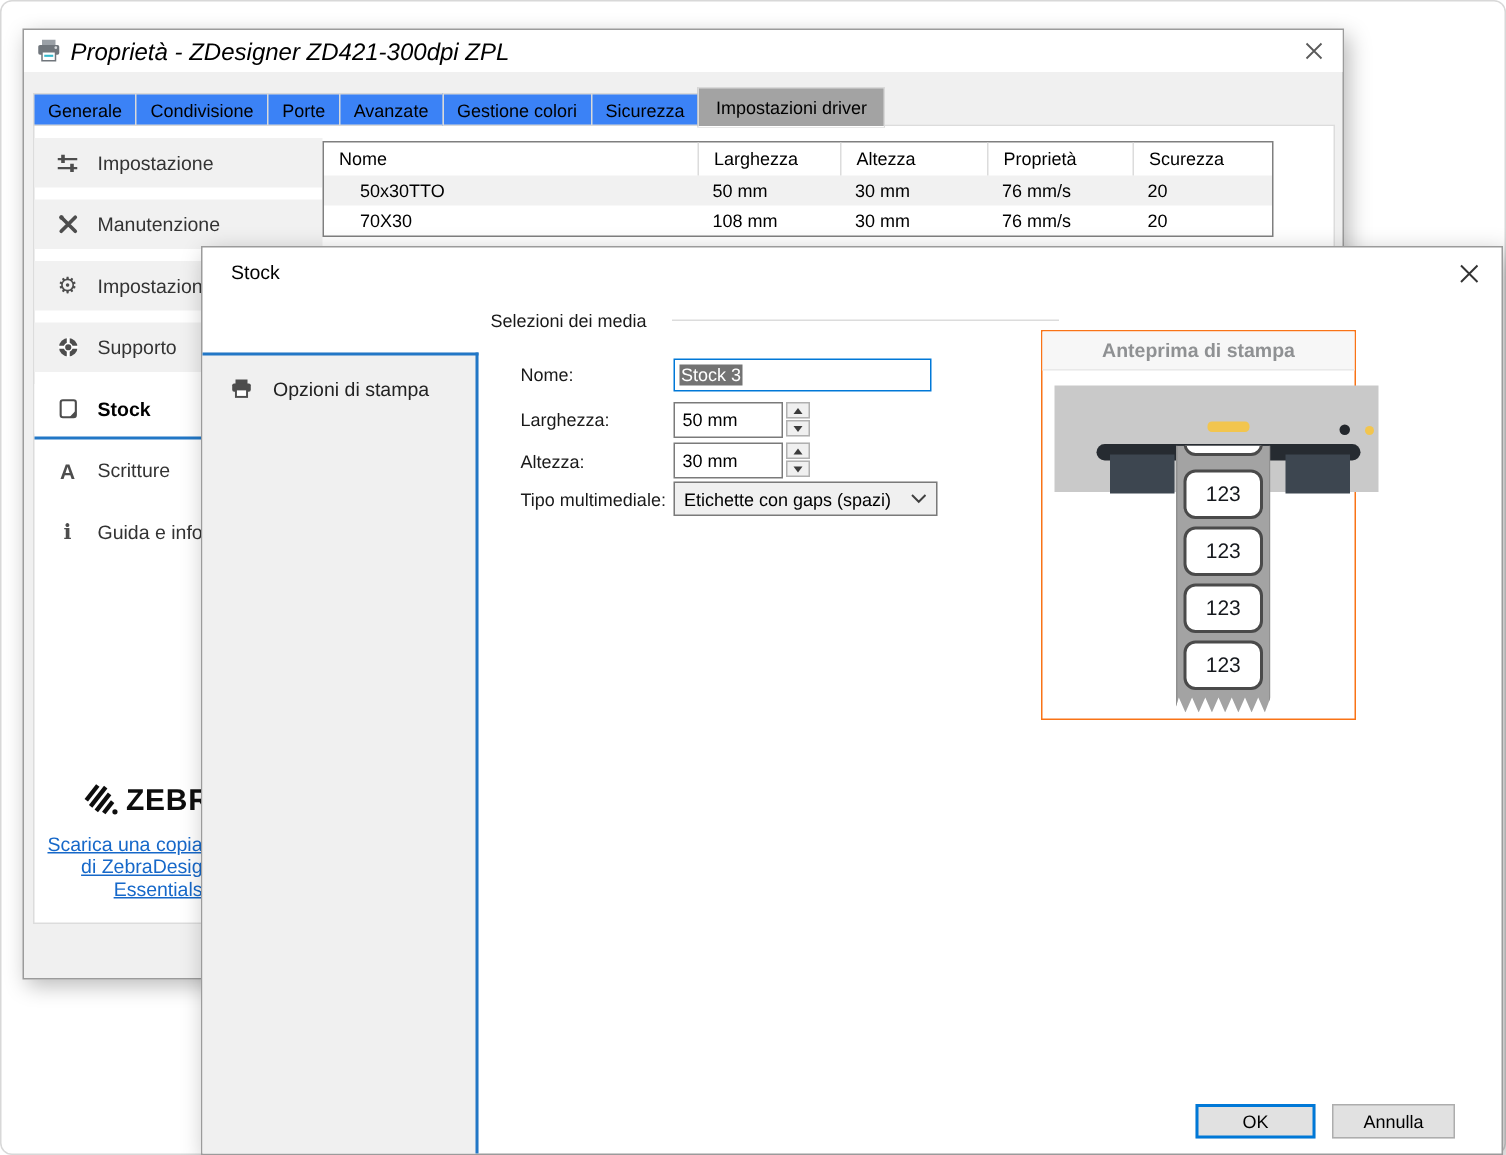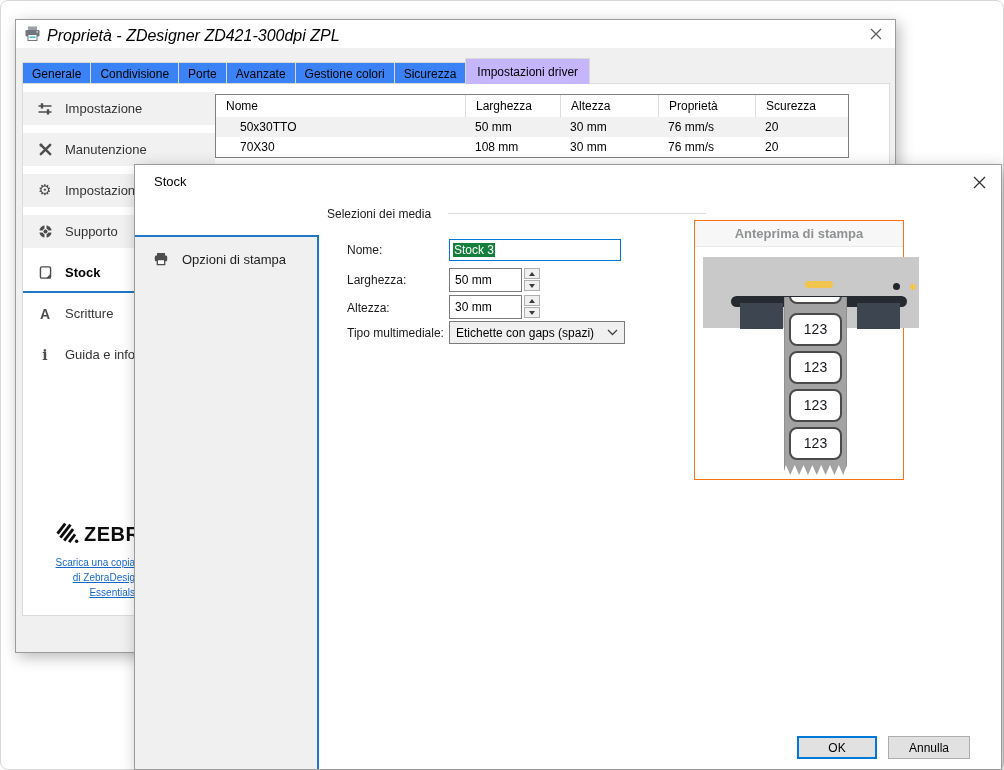--- a/index.html
+++ b/index.html
@@ -20,21 +20,21 @@
   .app-icon{position:absolute;left:8px;top:5px;width:17px;height:17px;}
   .win-title{position:absolute;left:31px;top:7px;font-size:16px;color:#000;font-style:italic;}
   .win-close{position:absolute;right:4px;top:2px;width:30px;height:23px;display:flex;align-items:center;justify-content:center;cursor:default;}
 
   .tabstrip{position:absolute;left:6px;top:39px;height:25px;display:flex;align-items:flex-end;z-index:3;}
   .tab{
     font-size:12px;color:#000;background:#3b82f6;border:1px solid #d9d9d9;
     padding:4px 9px;margin-right:-1px;height:22px;box-sizing:border-box;white-space:nowrap;
   }
   .tab.active{
-    background:#c4b5fd;height:27px;padding:6px 11px;border-bottom:1px solid #fff;
+    background:#a3a3a3;height:27px;padding:6px 11px;border-bottom:1px solid #fff;
     margin-bottom:-1px;position:relative;z-index:4;
   }
 
   .page{
     position:absolute;left:6px;top:63px;width:866px;height:531px;
     background:#fff;border:1px solid #dcdcdc;z-index:2;
   }
 
   
   .side-item{
@@ -54,21 +54,21 @@
   .t-row{display:grid;grid-template-columns:249px 95px 98px 97px 93px;}
   .t-head .t-cell{padding:4px 0 4px 10px;border-left:1px solid #dcdcdc;color:#000;}
   .t-head .t-cell:first-child{border-left:none;}
   .t-body .t-cell{padding:3px 0 3px 10px;color:#000;}
   .t-body .t-cell.name{padding-left:24px;}
   .t-row.alt{background:#f1f1f1;}
 
   
   .zebra-row{position:absolute;left:32px;top:438px;display:flex;align-items:center;gap:4px;}
   .zebra-word{font-size:20px;font-weight:bold;color:#0d0d0d;letter-spacing:.5px;}
-  .zebra-links{position:absolute;left:0;top:471px;width:112px;text-align:right;font-size:10px;line-height:15px;}
+  .zebra-links{position:absolute;left:0;top:471px;width:112px;text-align:right;font-size:13px;line-height:15px;}
   .zebra-links a{color:#1668c9;text-decoration:underline;display:block;cursor:pointer;}
 
   
   .dialog{
     position:absolute;left:133px;top:163px;width:866px;height:604px;
     background:#fff;border:1px solid #9b9b9b;box-shadow:4px 5px 16px rgba(0,0,0,.30);
     z-index:10;font-size:12px;
   }
   .dlg-title{position:absolute;left:19px;top:9px;font-size:13px;color:#000;}
   .dlg-close{position:absolute;right:10px;top:6px;width:24px;height:22px;display:flex;align-items:center;justify-content:center;cursor:default;}
@@ -83,21 +83,21 @@
   .nav-opzioni{top:78px;height:32px;}
 
   .group-title{position:absolute;left:192px;top:42px;color:#1a1a1a;}
   .group-line{position:absolute;left:313px;top:48px;width:258px;height:1px;background:#dcdcdc;}
 
   .fld-label{position:absolute;left:212px;color:#1a1a1a;}
   .input-nome{
     position:absolute;left:314px;top:74px;width:172px;height:22px;background:#fff;
     border:1px solid #0078d7;box-sizing:border-box;display:flex;align-items:center;padding-left:3px;
   }
-  .sel-text{background:#15803d;color:#fff;padding:0 1px;}
+  .sel-text{background:#737373;color:#fff;padding:0 1px;}
   .spinbox{position:absolute;left:314px;display:flex;}
   .spin-field{width:73px;height:24px;background:#fff;border:1px solid #7a7a7a;box-sizing:border-box;display:flex;align-items:center;padding-left:5px;}
   .spin-btns{display:flex;flex-direction:column;margin-left:2px;gap:1px;}
   .spin-btn{width:16px;height:11px;background:#f0f0f0;border:1px solid #b0b0b0;box-sizing:border-box;display:flex;align-items:center;justify-content:center;cursor:default;}
   .tri-up{width:0;height:0;border-left:3px solid transparent;border-right:3px solid transparent;border-bottom:4px solid #3b3b3b;}
   .tri-down{width:0;height:0;border-left:3px solid transparent;border-right:3px solid transparent;border-top:4px solid #3b3b3b;}
   .combo{
     position:absolute;left:314px;top:156px;width:176px;height:23px;background:#f0f0f0;
     border:1px solid #7a7a7a;box-sizing:border-box;display:flex;align-items:center;padding-left:6px;cursor:default;
   }

